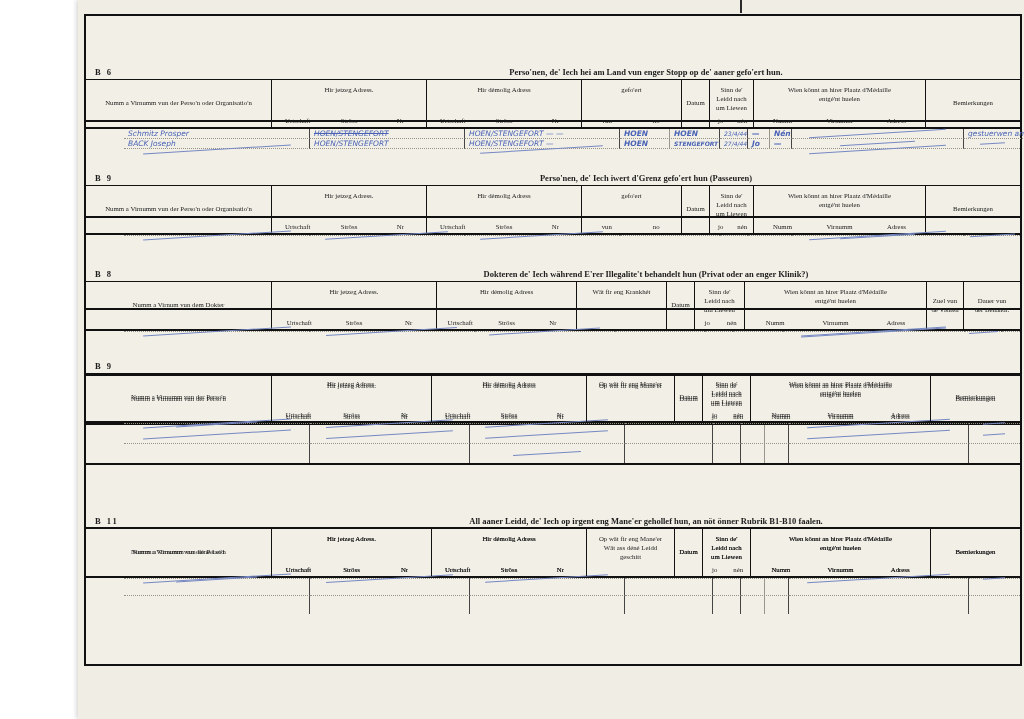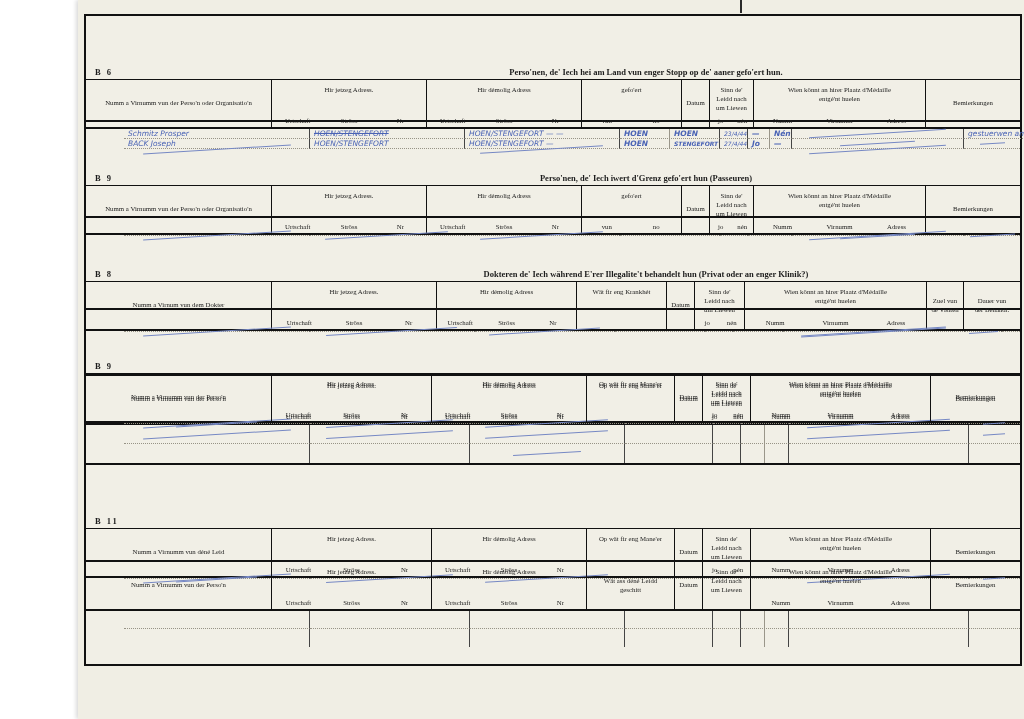--- a/index.html
+++ b/index.html
@@ -6,21 +6,21 @@
   body{width:1024px;height:719px;background:#ffffff;overflow:hidden;
        font-family:"Liberation Serif",serif;color:#1c1c1c;}
   #paper{position:absolute;left:78px;top:0;width:946px;height:719px;
          background:#f0eee4;box-shadow:-2px 0 4px rgba(0,0,0,.15);}
   #fold-tick{position:absolute;left:662px;top:0;width:2px;height:13px;background:#2a2a2a;}
   #form{position:absolute;left:6px;top:14px;width:938px;height:652px;
         border:2.5px solid #111;box-sizing:border-box;background:#f1efe6;}
   .sec{display:flex;flex-direction:column;border-bottom:2px solid #111;box-sizing:border-box;}
   .sec:last-child{border-bottom:none;}
   #b6{height:106px}#b7{height:96px}#b8{height:92px}#b9{height:66px}
-  #b10{height:89px}#b11{height:97px}#b12{height:85px}
+  #b10{height:89px}#b11{height:64px}#b12{height:85px}
   .trow{display:flex;align-items:center;height:15px;border-bottom:1.5px solid #111;
         font-weight:bold;font-size:8.5px;flex:none;margin-top:48px;}
   .trow .sid{width:186px;padding-left:9px;letter-spacing:2px;box-sizing:border-box;}
   .trow .ttl{flex:1;text-align:center;white-space:nowrap;overflow:hidden;}
   .hdr{display:grid;height:47px;border-bottom:2px solid #111;flex:none;font-size:6.8px;}
   .hc{border-right:1.4px solid #111;position:relative;text-align:center;
       display:flex;flex-direction:column;justify-content:center;align-items:center;
       padding:1px 2px;box-sizing:border-box;line-height:1.25;}
   .hc:last-child{border-right:none;}
   .hc .top{position:absolute;top:6px;left:0;right:0;}
@@ -582,20 +582,21 @@
             </div>
           <div class="bc"></div>
           <div class="bc"></div>
         </div>
       </div>
     </div>
 
     <div class="sec" id="b11">
       <div class="trow">
         <span class="sid">B 11</span>
+        <span class="ttl">All aaner Leidd, de' Iech op irgent eng Mane'er  gehollef hun, an nöt önner Rubrik B1-B10 faalen.</span>
       </div>
       <div class="hdr gc">
         <div class="hc">
             <span>Numm a Virnumm vun déné Leid</span>
           </div>
         <div class="hc">
           <div class="top">Hir jetzeg Adress.</div>
           <div class="subs">
               <span>Urtschaft</span>
               <span>Ströss</span>

